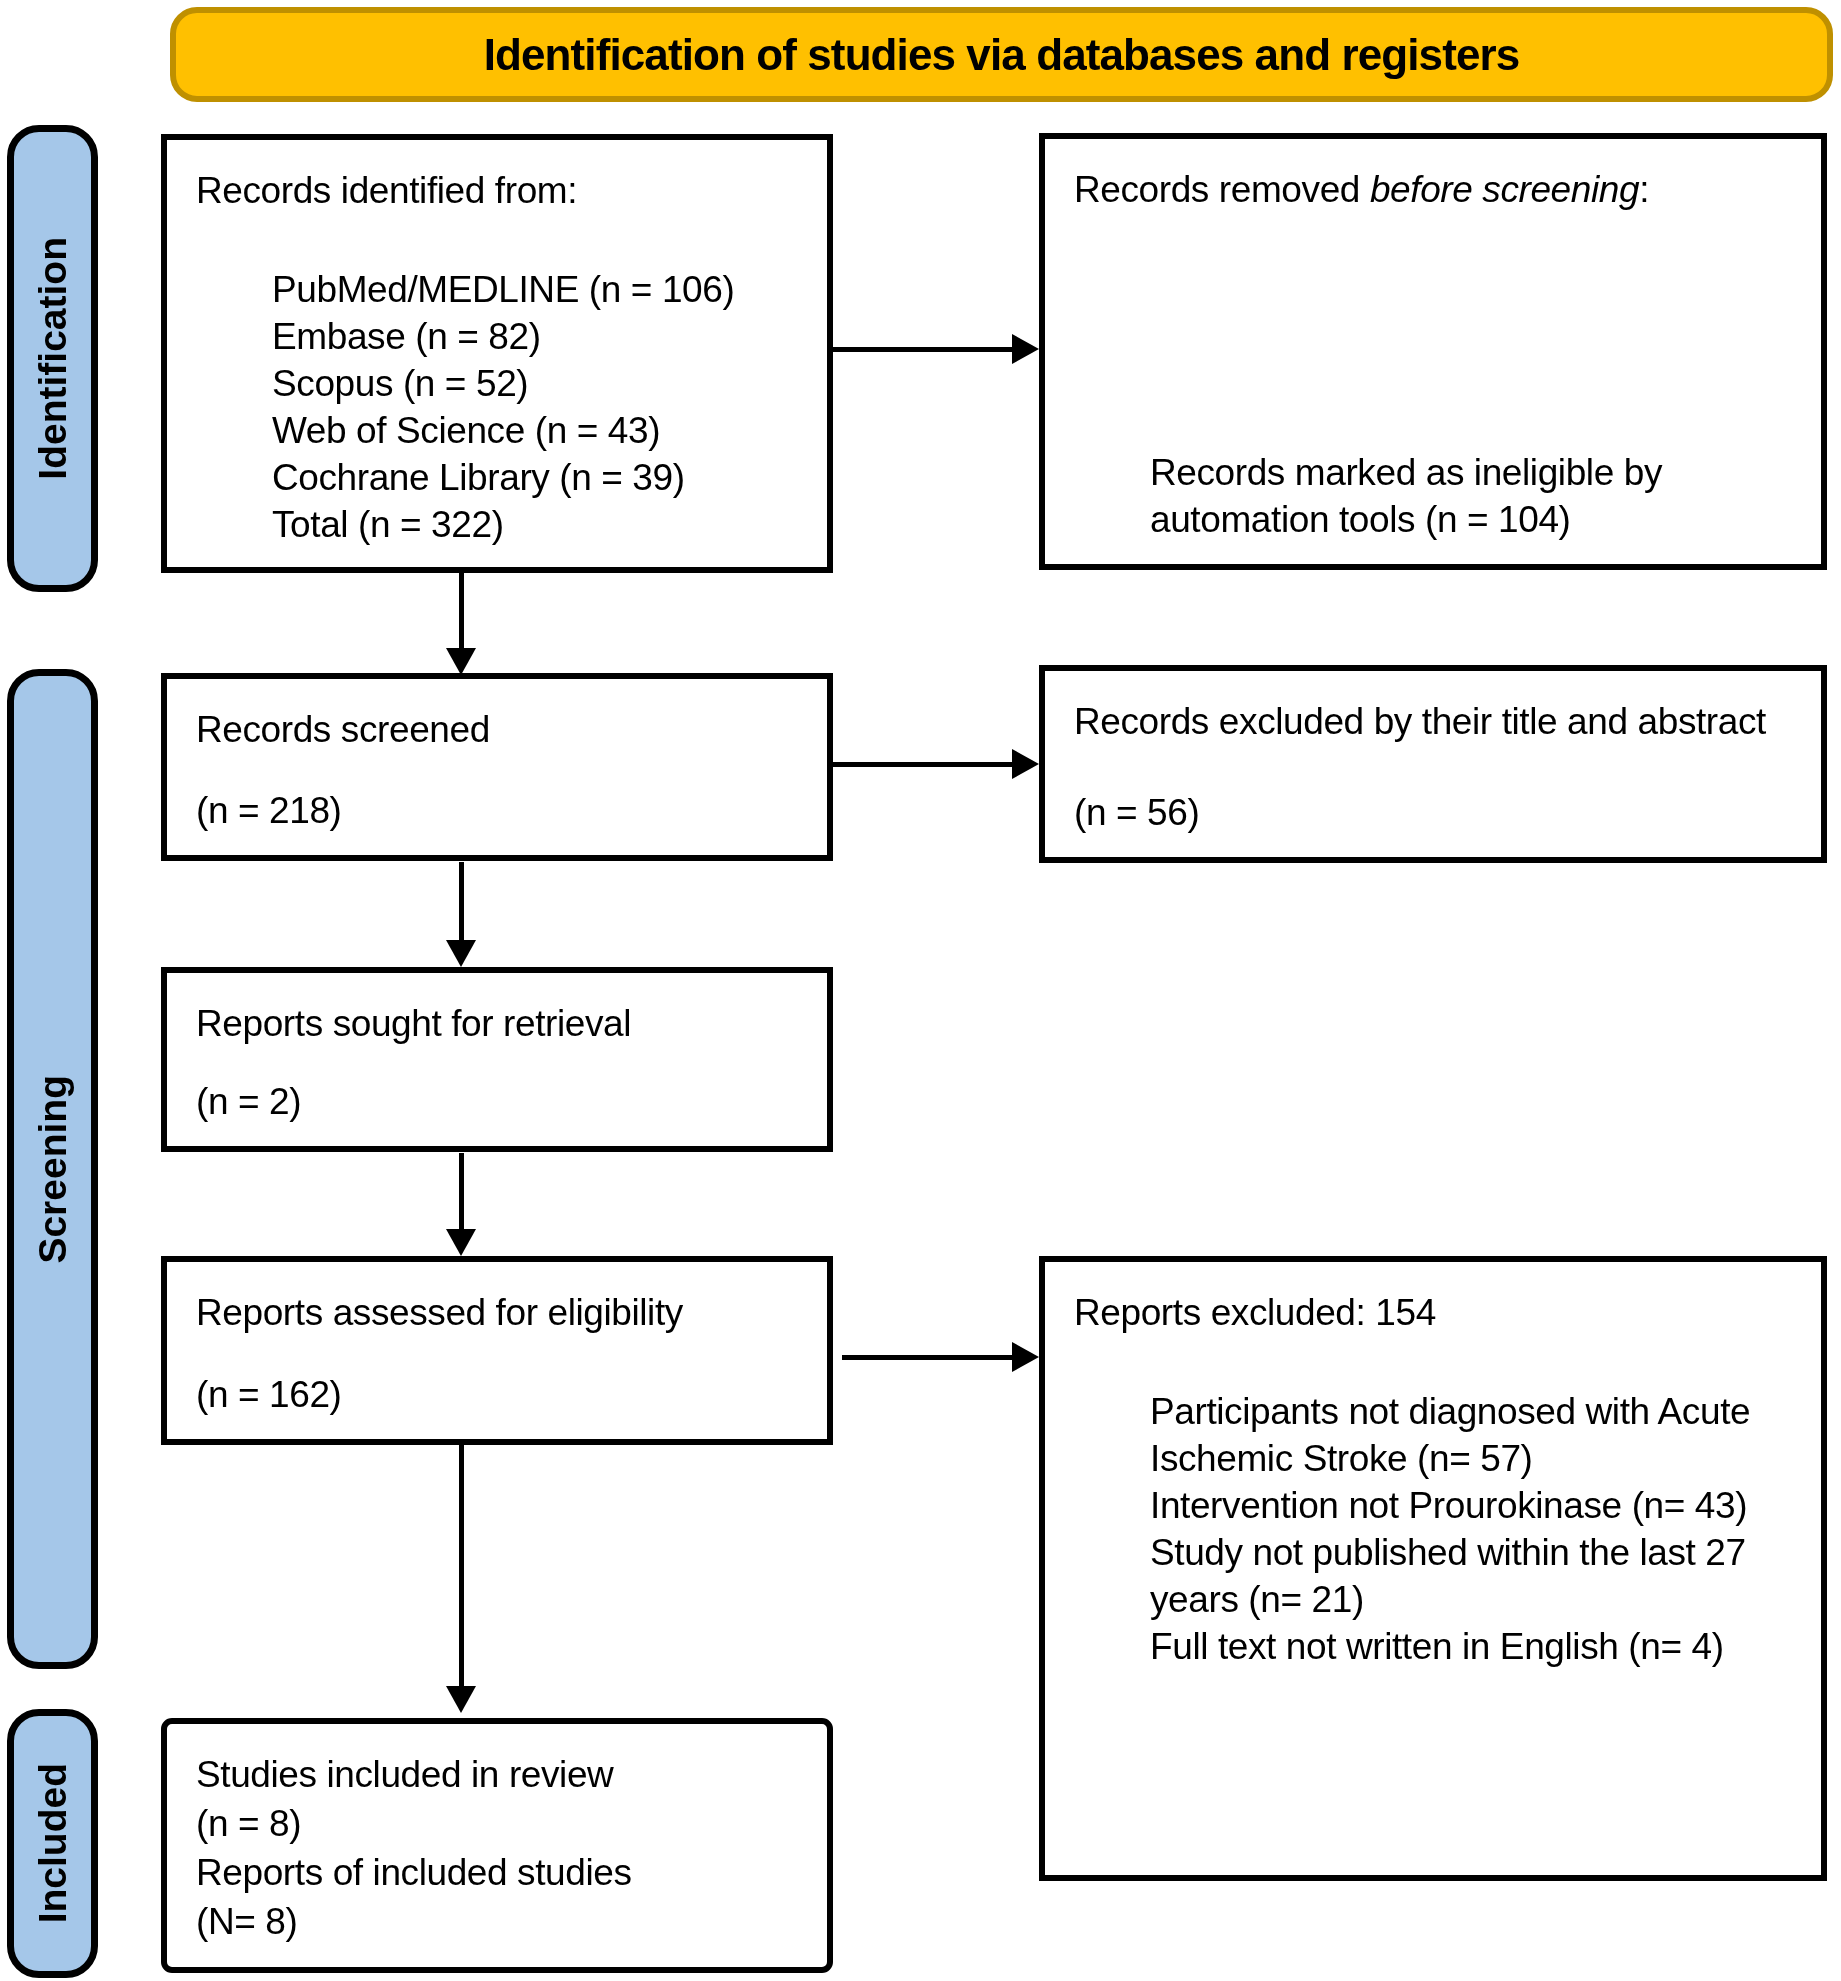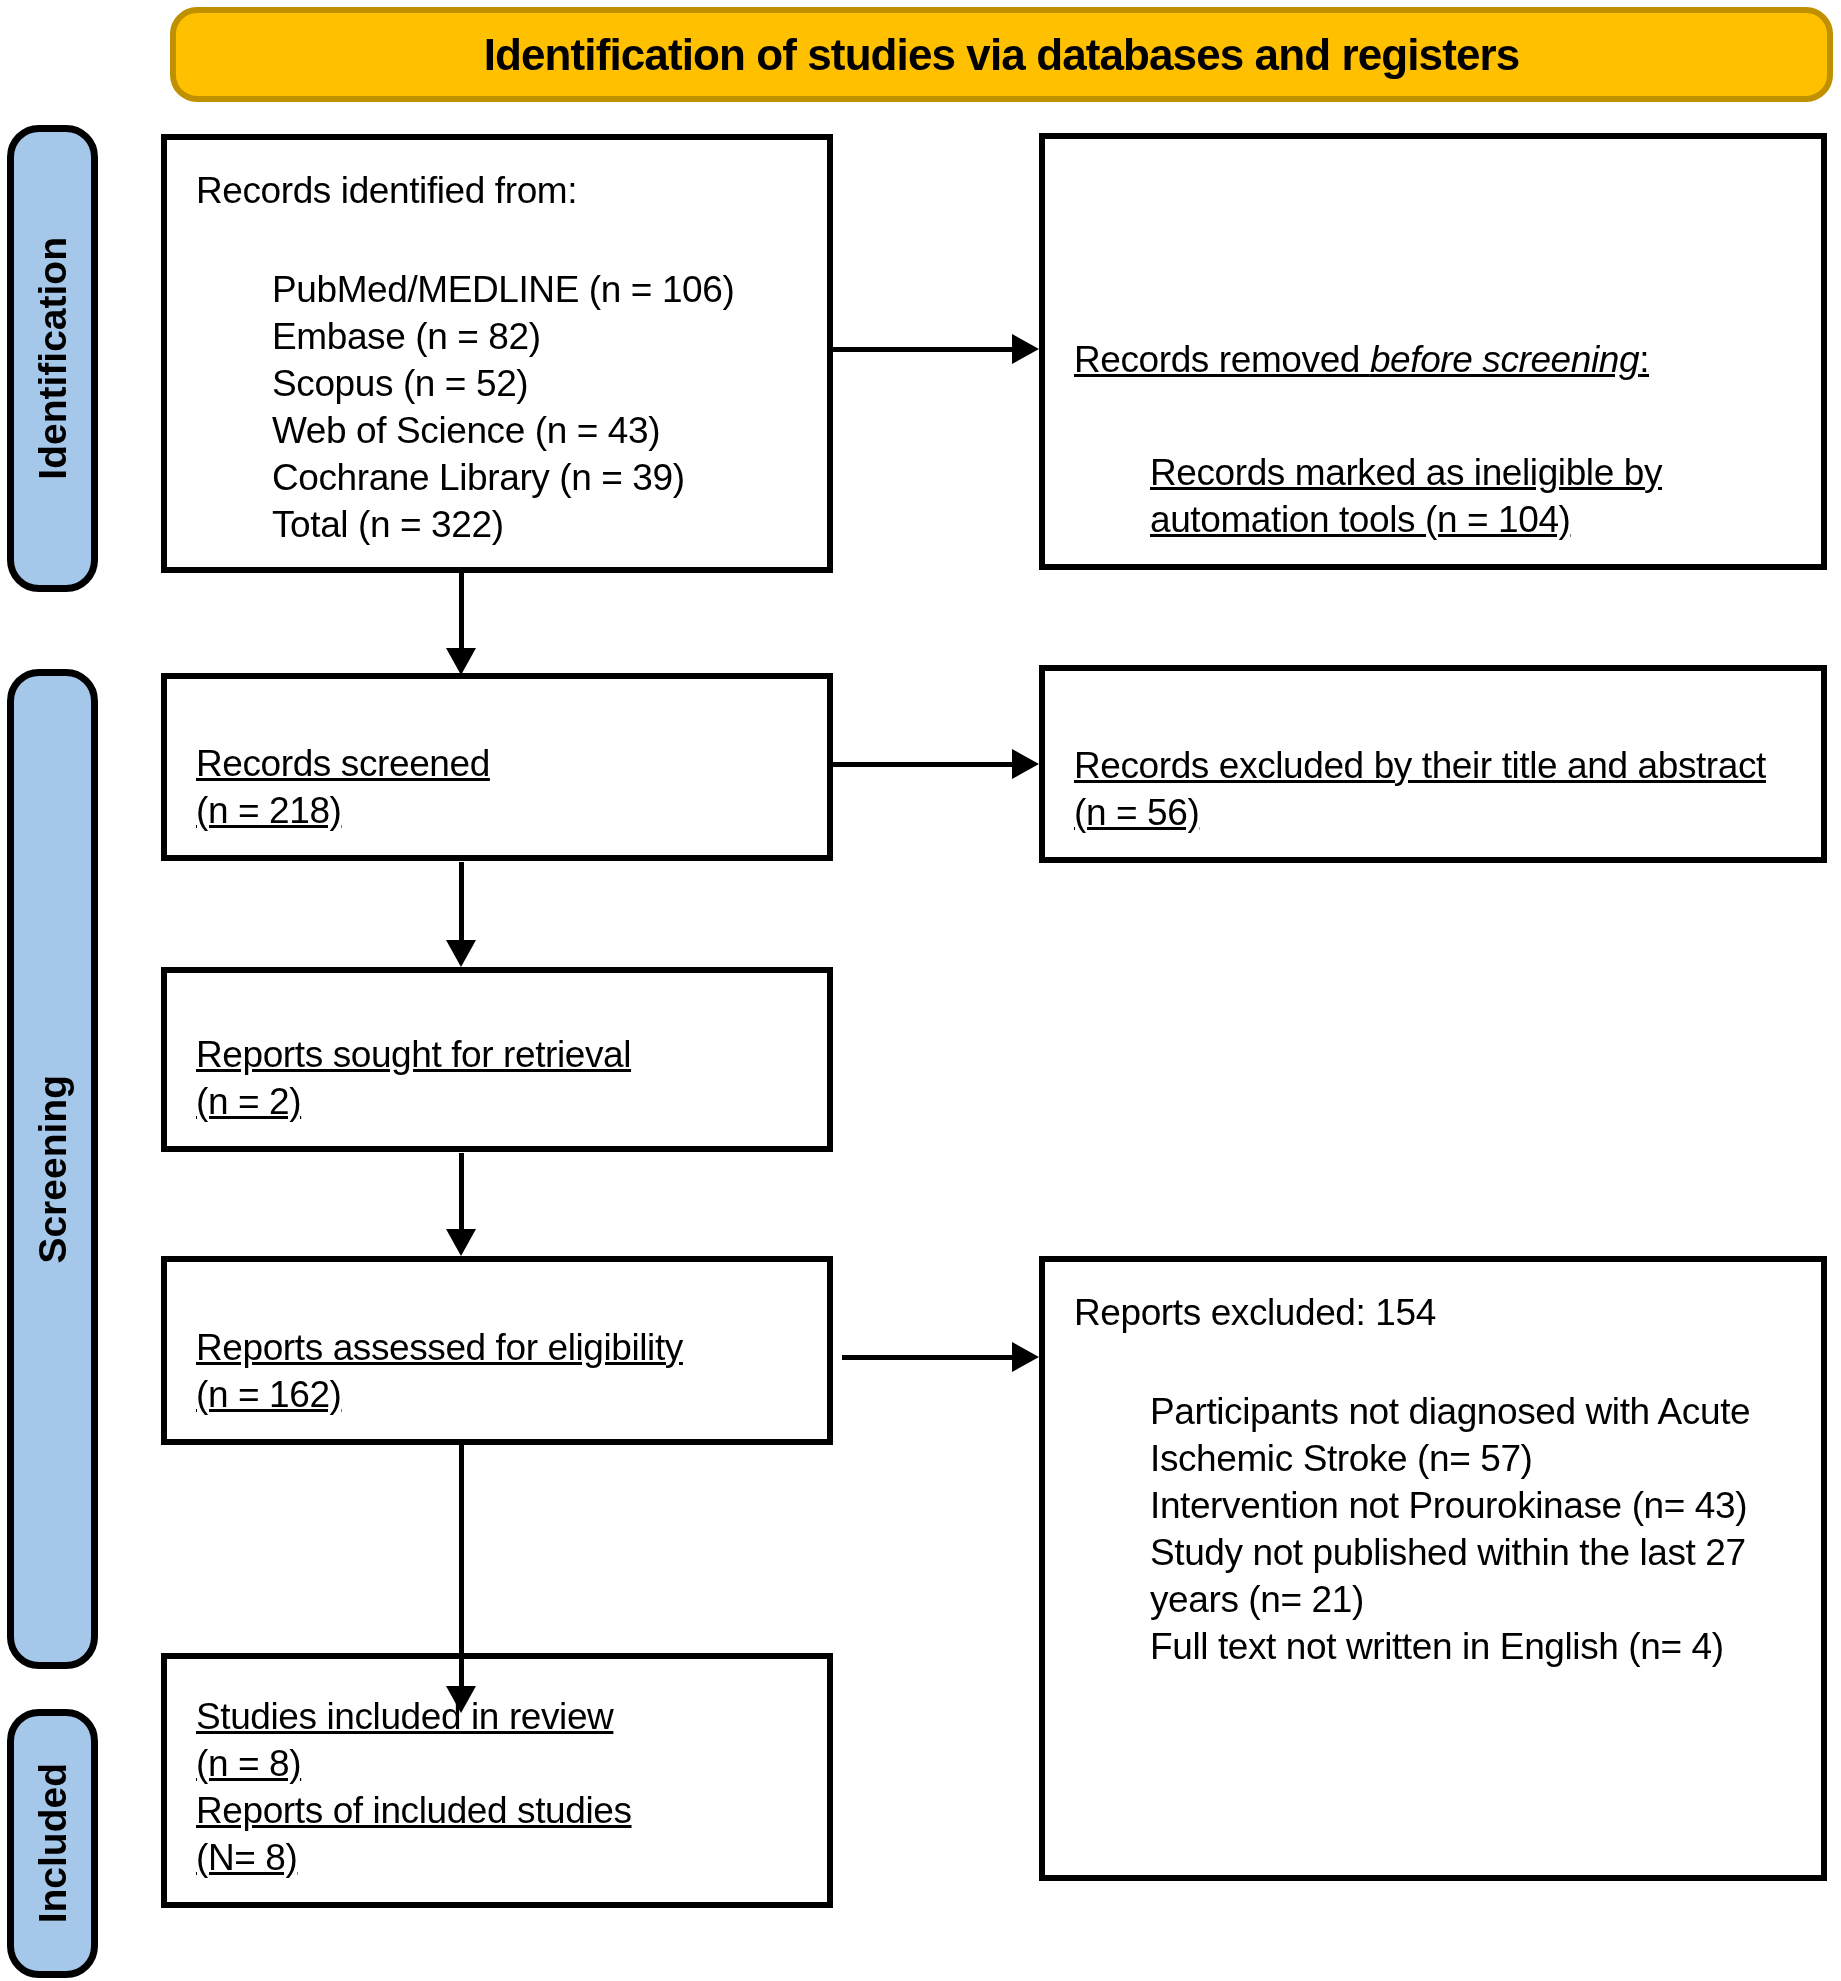--- a/index.html
+++ b/index.html
@@ -43,22 +43,22 @@
   .box .pad{position:absolute;inset:0;display:flex;flex-direction:column;}
   .col-left{left:161px;width:672px;}
   .col-right{left:1039px;width:788px;}
   .box-identified{top:134px;height:439px;}
   .box-removed{top:133px;height:437px;}
   .box-screened{top:673px;height:188px;}
   .box-excluded-ta{top:665px;height:198px;}
   .box-sought{top:967px;height:185px;}
   .box-assessed{top:1256px;height:189px;}
   .box-reports-excluded{top:1256px;height:625px;}
-  .box-included{top:1653px;height:255px;}
-  .v-center{justify-content:flex-end;text-decoration:underline;}
+  .box-included{top:1718px;height:255px;border-radius:11px;}
+  .v-center{justify-content:space-between;}
   .pad{padding:27px 21.5px 21.5px 29px;}
   .indent-list{margin-top:52px;padding-left:76px;}
   .indent-list div{min-height:47px;}
   .ital{font-style:italic;letter-spacing:-0.4px;}
   
   .aline{position:absolute;background:var(--line-color);}
   .ahead-down{
     position:absolute;width:0;height:0;
     border-left:15px solid transparent;border-right:15px solid transparent;
     border-top:27px solid var(--line-color);

